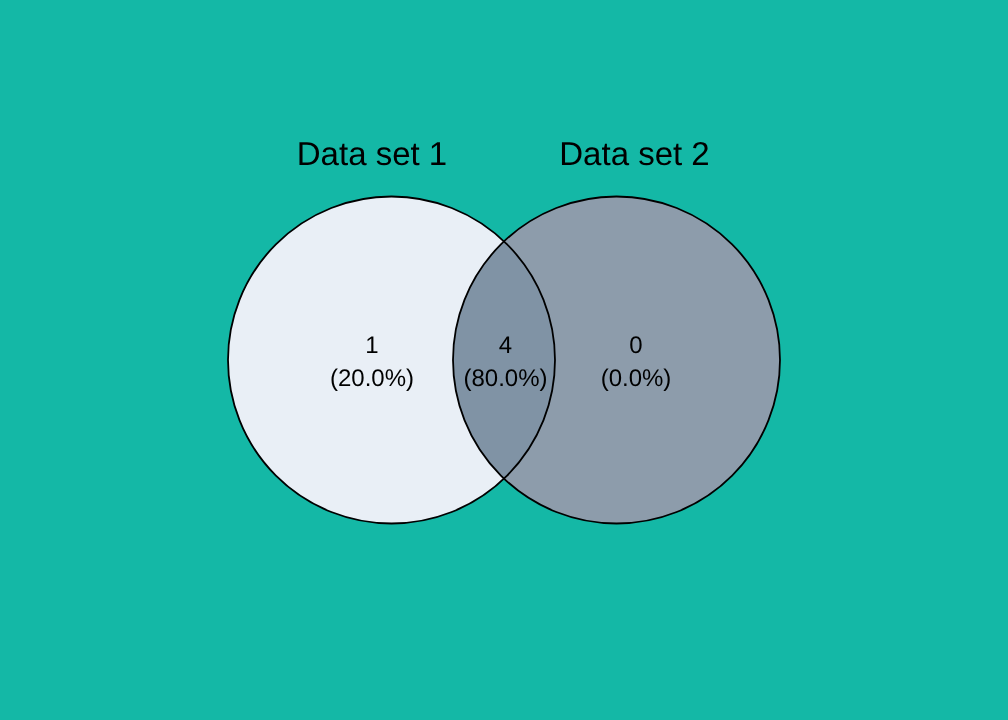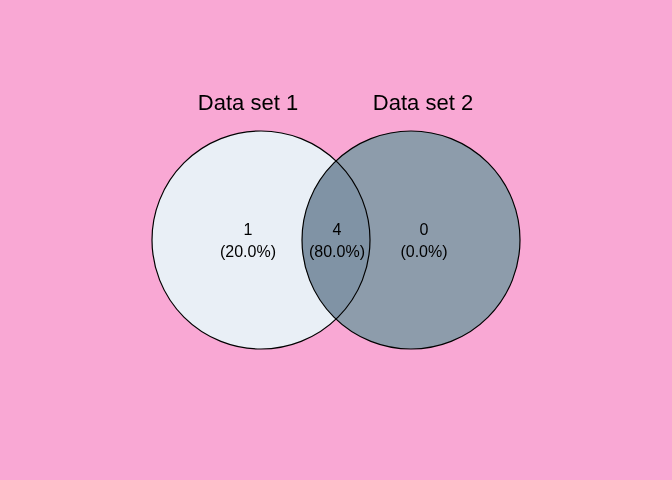--- a/index.html
+++ b/index.html
@@ -6,21 +6,21 @@
     margin: 0;
     padding: 0;
     width: 672px;
     height: 480px;
     background: #ffffff;
     overflow: hidden;
   }
   .figure {
     width: 672px;
     height: 480px;
-    background: #f9a8d4;
+    background: #14b8a6;
   }
   svg text {
     font-family: "Liberation Sans", sans-serif;
     text-anchor: middle;
     fill: #000000;
   }
   .set-title {
     font-size: 22px;
   }
   .region-label {

